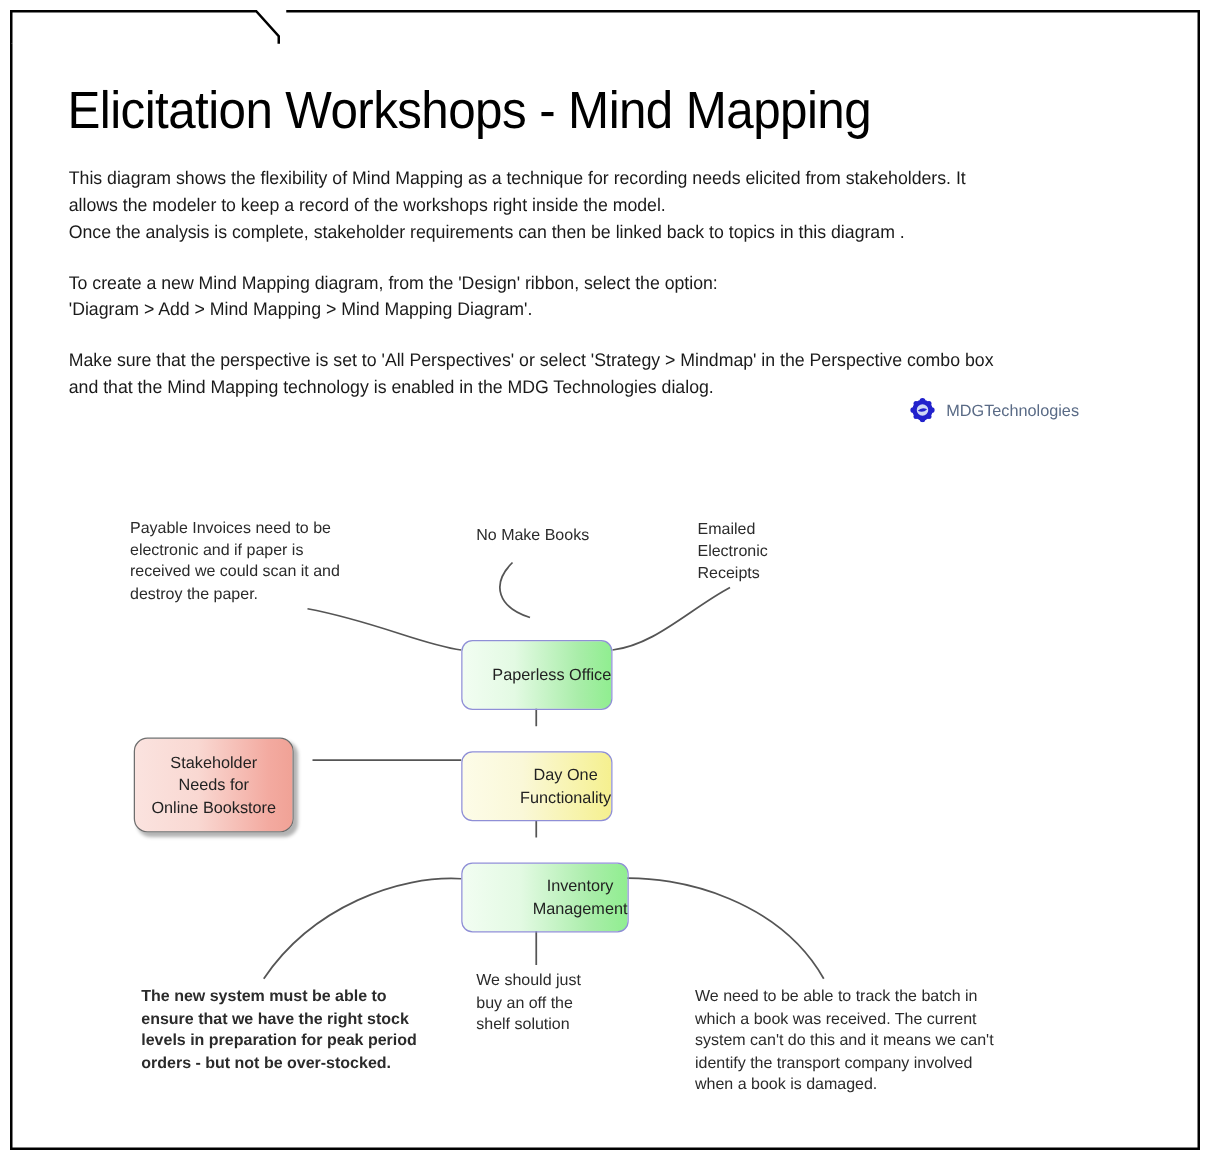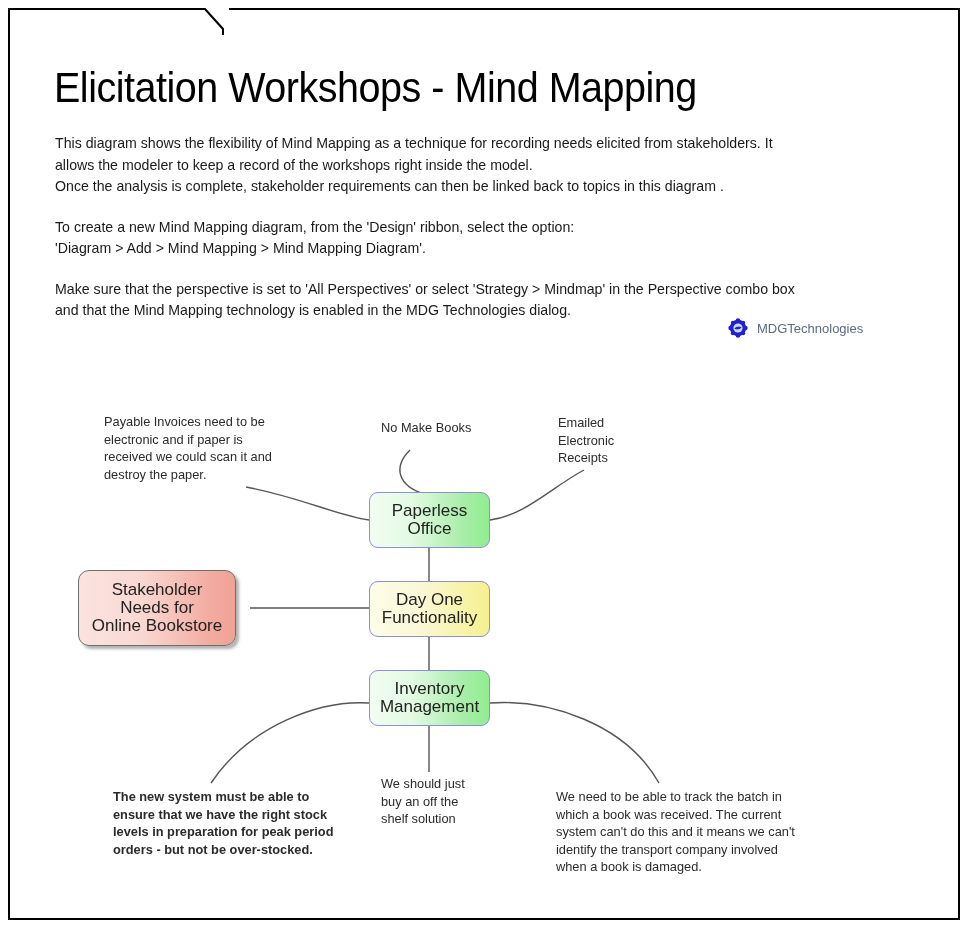--- a/index.html
+++ b/index.html
@@ -35,23 +35,23 @@
   
   #mdg{position:absolute;left:728px;top:318px;display:flex;align-items:center;gap:9px;}
   #mdg .mdg-label{font-size:13px;color:#5a6b86;white-space:nowrap;
         font-family:"Liberation Sans",sans-serif;}
 
   
   #map{position:absolute;left:0;top:0;width:978px;height:933px;pointer-events:none;}
   #map svg{position:absolute;left:0;top:0;}
 
   .node{position:absolute;box-sizing:border-box;display:flex;
-        align-items:center;justify-content:center;text-align:center;
-        font-size:17px;line-height:18px;color:#222;
-        border-radius:9px;}
+        align-items:center;justify-content:flex-end;text-align:center;
+        font-size:13px;line-height:18px;color:#222;
+        border-radius:9px;margin-top:20px;}
   .node-central{border:1.3px solid #8f8fd6;}
   .n-green{background:linear-gradient(to right,#f2fdf2 0%,#e3fae3 35%,#a9eda9 78%,#90ee90 100%);}
   .n-yellow{background:linear-gradient(to right,#fdfce8 0%,#faf8d8 40%,#f7f3a8 80%,#f5f08f 100%);}
   .node-topic{border:1.6px solid #6e6e6e;border-radius:11px;
         background:linear-gradient(to right,#fbe3df 0%,#f9d8d2 40%,#f3aaa0 85%,#f0a296 100%);
         box-shadow:3px 3px 3px rgba(0,0,0,0.30);}
 
   .anno{position:absolute;font-size:12.8px;line-height:17.6px;color:#2b2b2b;
         font-family:"Liberation Sans",sans-serif;}
 </style>
@@ -117,39 +117,39 @@
       <path d="M429,637 L429,670"></path>
 
       <path d="M250,608 L369,608"></path>
 
       <path d="M369,703 C320,700 250,725 211,783"></path>
       <path d="M429,726 L429,772"></path>
       <path d="M490,703 C548,699 625,723 659,783"></path>
     </g>
   </svg>
 
-  <div class="node node-topic" style="left:78px;top:570px;width:158px;height:76px;padding:0 10px;">
+  <div class="node node-topic" style="left:107px;top:570px;width:128px;height:76px;padding:0 10px;">
     <span>
       <span>Stakeholder Needs for</span><br>
       <span>Online Bookstore</span>
     </span>
   </div>
 
   <div class="node node-central n-green" style="left:369px;top:492px;width:121px;height:56px;">
     <span>Paperless Office</span>
   </div>
 
   <div class="node node-central n-yellow" style="left:369px;top:581px;width:121px;height:56px;">
     <span>
       <span>Day One</span><br>
       <span>Functionality</span>
     </span>
   </div>
 
-  <div class="node node-central n-green" style="left:369px;top:670px;width:121px;height:56px;">
+  <div class="node node-central n-green" style="left:369px;top:670px;width:134px;height:56px;">
     <span>
       <span>Inventory</span><br>
       <span>Management</span>
     </span>
   </div>
 
   <div class="anno" style="left:104px;top:413px;width:180px;">Payable Invoices need to be electronic and if paper is received we could scan it and destroy the paper.</div>
 
   <div class="anno" style="left:381px;top:419px;width:140px;">No Make Books</div>
 

